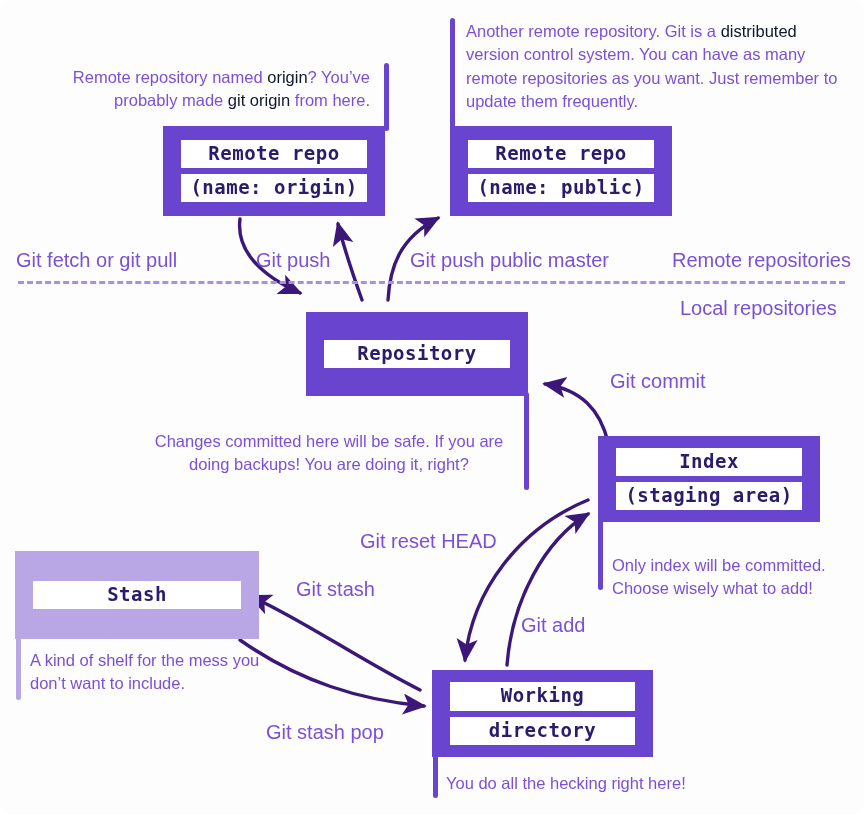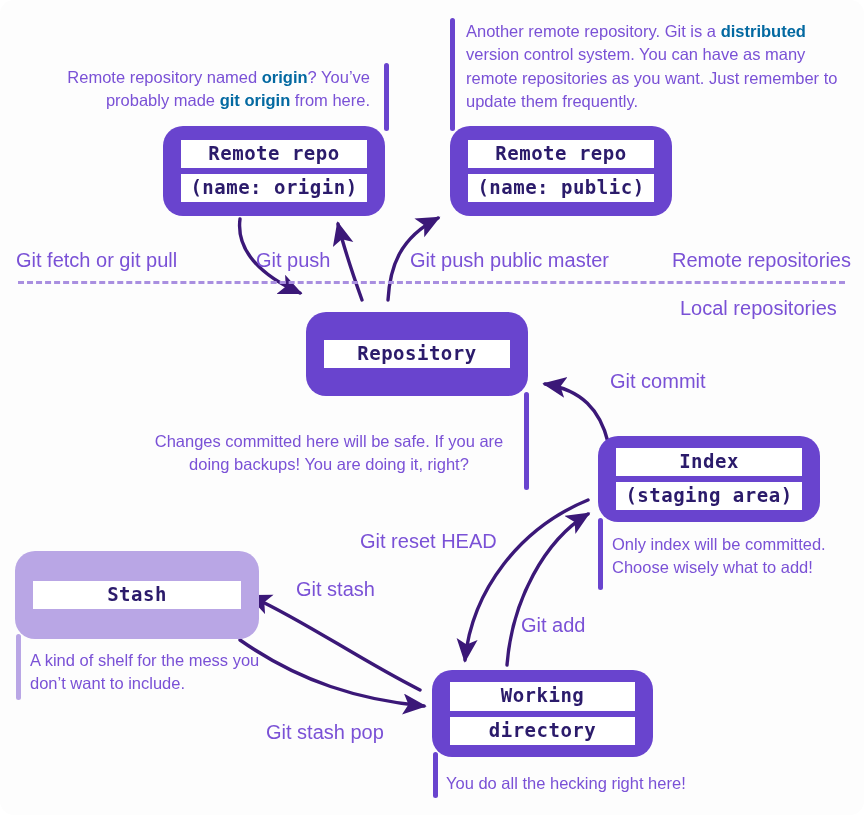--- a/index.html
+++ b/index.html
@@ -6,34 +6,34 @@
   body{width:864px;height:815px;overflow:hidden;
        font-family:"Liberation Sans","DejaVu Sans",sans-serif;}
 
   #canvas{position:relative;width:864px;height:815px;background:#fdfdfd;
           border-radius:14px;overflow:hidden;}
 
   svg#wires{position:absolute;left:0;top:0;width:864px;height:815px;
             pointer-events:none;}
 
   
-  .node{position:absolute;border-radius:20px;box-sizing:border-box;
+  .node{position:absolute;border-radius:0;box-sizing:border-box;
         display:flex;flex-direction:column;justify-content:center;
         align-items:center;gap:6px;padding:14px 18px;z-index:3;}
   .node.dark{background:#6944CE;}
   .node.light{background:#B9A6E5;}
   .node .plate{background:#ffffff;width:100%;text-align:center;
         font-family:"DejaVu Sans Mono","Liberation Mono",monospace;
         font-size:19px;font-weight:700;color:#2B1B6B;letter-spacing:.5px;
         padding:3px 0 4px 0;line-height:1.12;}
 
   
   .note{position:absolute;color:#7A51D6;font-size:16.5px;line-height:1.42;
         z-index:4;}
-  .note b{font-weight:700;color:#0369a1;}
+  .note b{font-weight:400;color:#0f172a;}
   .note.center{text-align:center;}
   .note.right{text-align:right;}
 
   
   .elbl{position:absolute;color:#7A51D6;font-size:20px;line-height:1.3;
         z-index:4;white-space:nowrap;}
 
   
   .bar{position:absolute;width:5px;border-radius:3px;background:#7A51D6;z-index:2;}
   .bar.dark{background:#6944CE;}
@@ -85,21 +85,21 @@
   <div class="note right" style="left:40px;top:66px;width:330px;">
     <span>Remote repository named </span><b>origin</b><span>? You’ve probably made </span><b>git origin</b><span> from here.</span>
   </div>
 
   <div class="note" style="left:466px;top:20px;width:382px;">
     <span>Another remote repository. Git is a </span><b>distributed</b><span> version control system. You can have as many remote repositories as you want. Just remember to update them frequently.</span>
   </div>
 
   <div class="note center" style="left:140px;top:430px;width:378px;">Changes committed here will be safe. If you are doing backups! You are doing it, right?</div>
 
-  <div class="note" style="left:612px;top:533px;width:240px;">Only index will be committed. Choose wisely what to add!</div>
+  <div class="note" style="left:612px;top:554px;width:240px;">Only index will be committed. Choose wisely what to add!</div>
 
   <div class="note" style="left:30px;top:649px;width:230px;">A kind of shelf for the mess you don’t want to include.</div>
 
   <div class="note" style="left:446px;top:772px;width:320px;">You do all the hecking right here!</div>
 
   <div class="elbl" style="left:672px;top:247px;">Remote repositories</div>
   <div class="elbl" style="left:680px;top:295px;">Local repositories</div>
 
   <div class="elbl" style="left:16px;top:247px;">Git fetch or git pull</div>
   <div class="elbl" style="left:256px;top:247px;">Git push</div>

